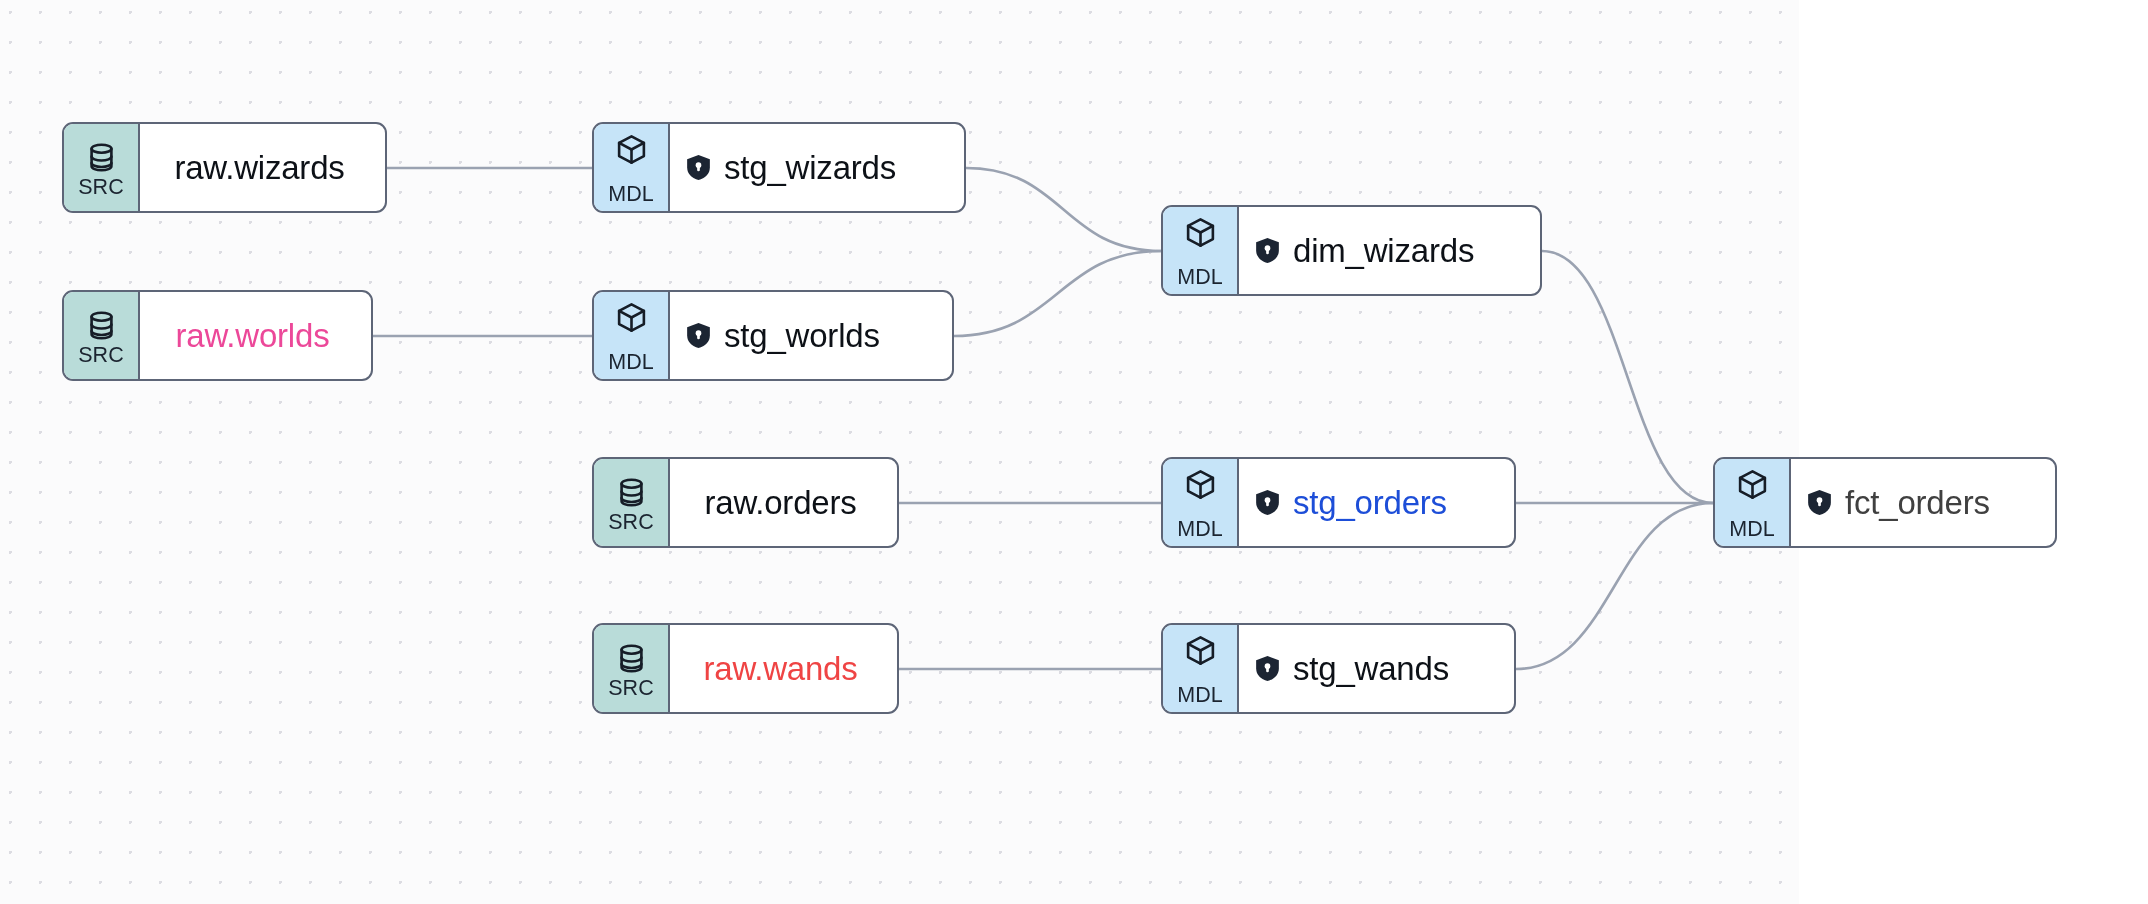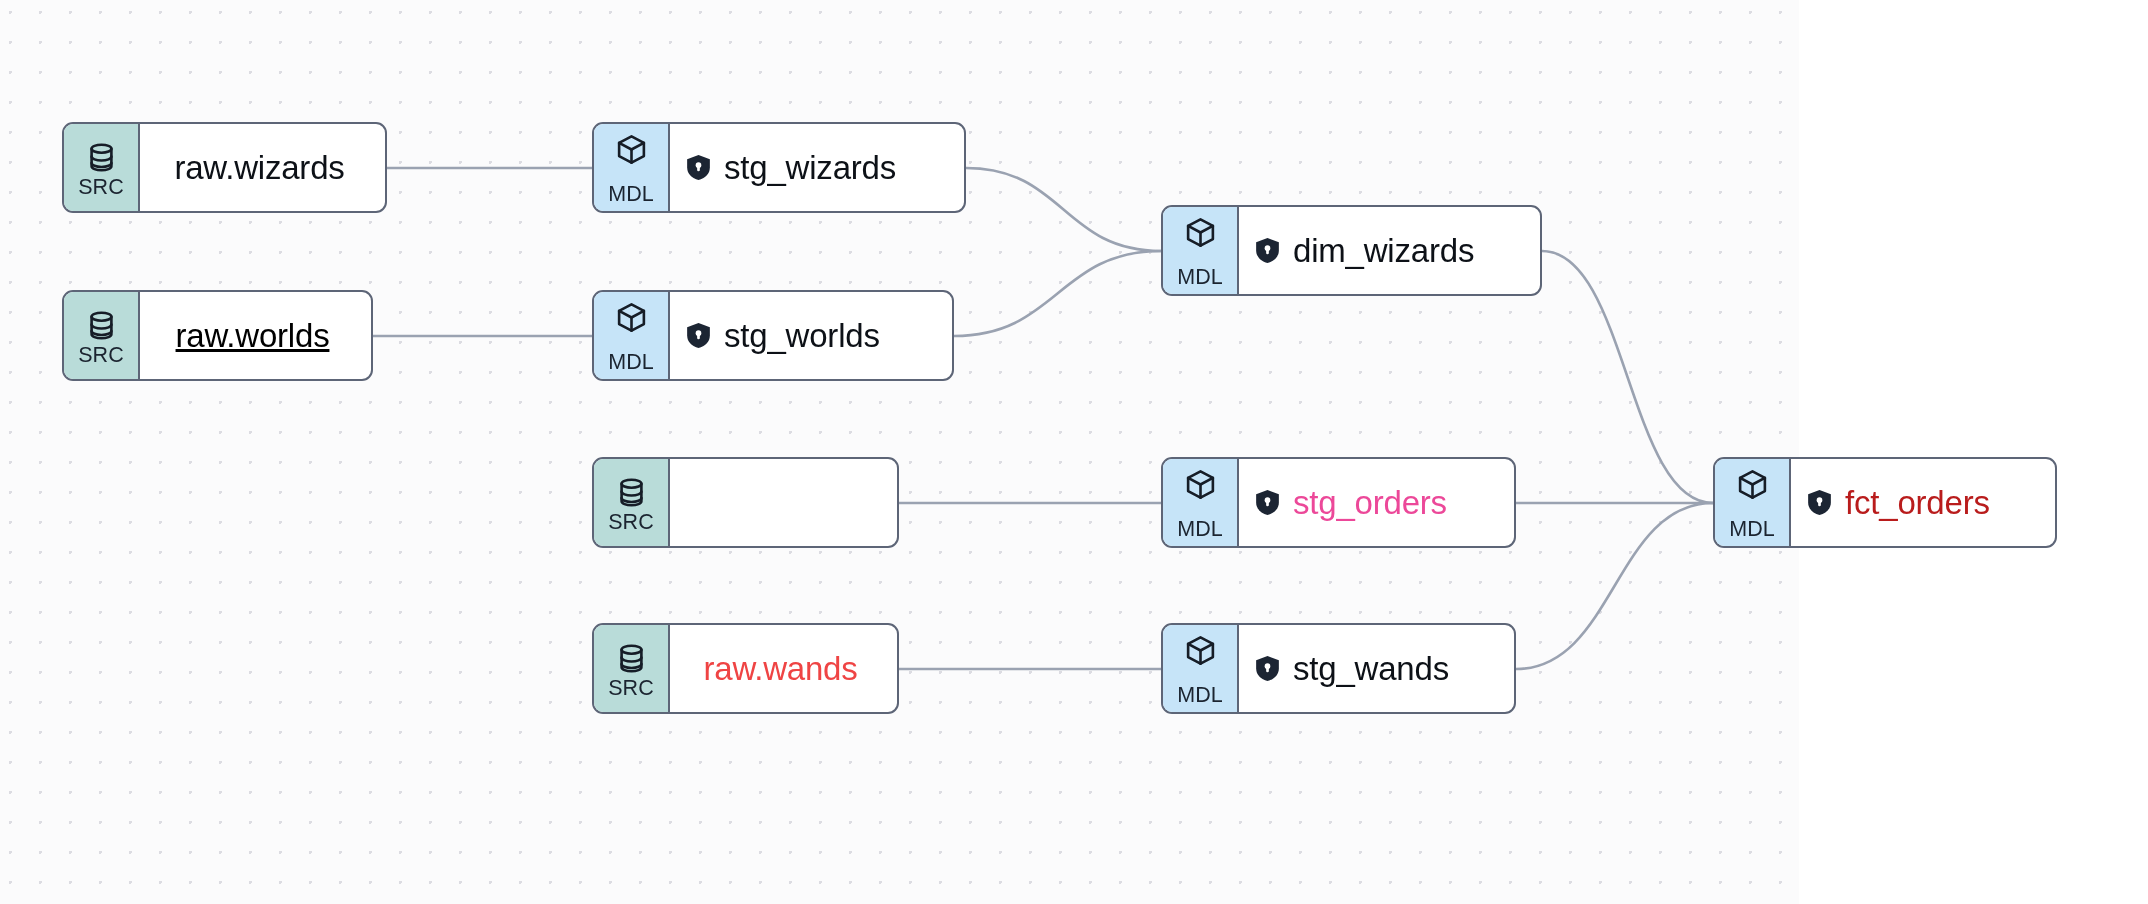--- a/index.html
+++ b/index.html
@@ -125,35 +125,38 @@
             <svg viewBox="0 0 24 24" fill="none" stroke="#161d27" stroke-width="1.9" stroke-linecap="round" stroke-linejoin="round">
               <ellipse cx="12" cy="5.6" rx="7.2" ry="2.9"></ellipse>
               <path d="M4.8 5.6 v12.8 c0 1.6 3.22 2.9 7.2 2.9 s7.2-1.3 7.2-2.9 V5.6"></path>
               <path d="M4.8 11.3 c0 1.6 3.22 2.9 7.2 2.9 s7.2-1.3 7.2-2.9"></path>
               <path d="M4.8 16.0 c0 1.6 3.22 2.9 7.2 2.9 s7.2-1.3 7.2-2.9"></path>
             </svg>
           </span>
           <span class="badge-text">SRC</span>
         </div>
         <div class="node-body centered">
-          <span class="node-label" style="color: #000000; text-decoration: underline;">raw.worlds</span>
+          <span class="node-label" style="color: #ec4899;">raw.worlds</span>
         </div>
       </div>
       <div class="node" style="left: 592px; top: 457px; width: 307px; height: 91px; border-color: rgb(93, 101, 119);">
         <div class="node-badge badge-src" style="border-right-color: rgb(93, 101, 119); background: rgb(185, 220, 217);">
           <span class="badge-icon">
             <svg viewBox="0 0 24 24" fill="none" stroke="#161d27" stroke-width="1.9" stroke-linecap="round" stroke-linejoin="round">
               <ellipse cx="12" cy="5.6" rx="7.2" ry="2.9"></ellipse>
               <path d="M4.8 5.6 v12.8 c0 1.6 3.22 2.9 7.2 2.9 s7.2-1.3 7.2-2.9 V5.6"></path>
               <path d="M4.8 11.3 c0 1.6 3.22 2.9 7.2 2.9 s7.2-1.3 7.2-2.9"></path>
               <path d="M4.8 16.0 c0 1.6 3.22 2.9 7.2 2.9 s7.2-1.3 7.2-2.9"></path>
             </svg>
           </span>
           <span class="badge-text">SRC</span>
         </div>
+        <div class="node-body centered">
+          <span class="node-label" style="color: rgb(13, 17, 23);">raw.orders</span>
+        </div>
       </div>
       <div class="node" style="left: 592px; top: 623px; width: 307px; height: 91px; border-color: rgb(93, 101, 119);">
         <div class="node-badge badge-src" style="border-right-color: rgb(93, 101, 119); background: rgb(185, 220, 217);">
           <span class="badge-icon">
             <svg viewBox="0 0 24 24" fill="none" stroke="#161d27" stroke-width="1.9" stroke-linecap="round" stroke-linejoin="round">
               <ellipse cx="12" cy="5.6" rx="7.2" ry="2.9"></ellipse>
               <path d="M4.8 5.6 v12.8 c0 1.6 3.22 2.9 7.2 2.9 s7.2-1.3 7.2-2.9 V5.6"></path>
               <path d="M4.8 11.3 c0 1.6 3.22 2.9 7.2 2.9 s7.2-1.3 7.2-2.9"></path>
               <path d="M4.8 16.0 c0 1.6 3.22 2.9 7.2 2.9 s7.2-1.3 7.2-2.9"></path>
             </svg>
@@ -220,21 +223,21 @@
           <span class="badge-text">MDL</span>
         </div>
         <div class="node-body">
           <span class="shield-icon">
             <svg viewBox="0 0 22 24" fill="#1c2533">
               <path d="M11 0.9 0.9 4.6 v7.3 c0 5.6 4.3 9.8 10.1 11.2 5.8-1.4 10.1-5.6 10.1-11.2 V4.6 Z"></path>
               <circle cx="11" cy="9.9" r="2.5" fill="#ffffff"></circle>
               <rect x="9.8" y="10.4" width="2.4" height="5.0" rx="1.2" fill="#ffffff"></rect>
             </svg>
           </span>
-          <span class="node-label" style="color: #ec4899;">stg_orders</span>
+          <span class="node-label" style="color: #1d4ed8;">stg_orders</span>
         </div>
       </div>
       <div class="node" style="left: 1161px; top: 623px; width: 355px; height: 91px; border-color: rgb(93, 101, 119);">
         <div class="node-badge badge-mdl" style="border-right-color: rgb(93, 101, 119); background: rgb(198, 228, 248);">
           <span class="badge-icon">
             <svg viewBox="0 0 24 24" fill="none" stroke="#161d27" stroke-width="1.9" stroke-linecap="round" stroke-linejoin="round">
               <path d="M12 2.4 21 7.2 v9.6 L12 21.6 3 16.8 V7.2 Z"></path>
               <path d="M3 7.2 12 12 21 7.2"></path>
               <path d="M12 12 v9.6"></path>
             </svg>
@@ -286,18 +289,18 @@
           <span class="badge-text">MDL</span>
         </div>
         <div class="node-body">
           <span class="shield-icon">
             <svg viewBox="0 0 22 24" fill="#1c2533">
               <path d="M11 0.9 0.9 4.6 v7.3 c0 5.6 4.3 9.8 10.1 11.2 5.8-1.4 10.1-5.6 10.1-11.2 V4.6 Z"></path>
               <circle cx="11" cy="9.9" r="2.5" fill="#ffffff"></circle>
               <rect x="9.8" y="10.4" width="2.4" height="5.0" rx="1.2" fill="#ffffff"></rect>
             </svg>
           </span>
-          <span class="node-label" style="color: #b91c1c;">fct_orders</span>
+          <span class="node-label" style="color: #404040;">fct_orders</span>
         </div>
       </div>
     </div>
 
 </div>
 
 </body></html>

